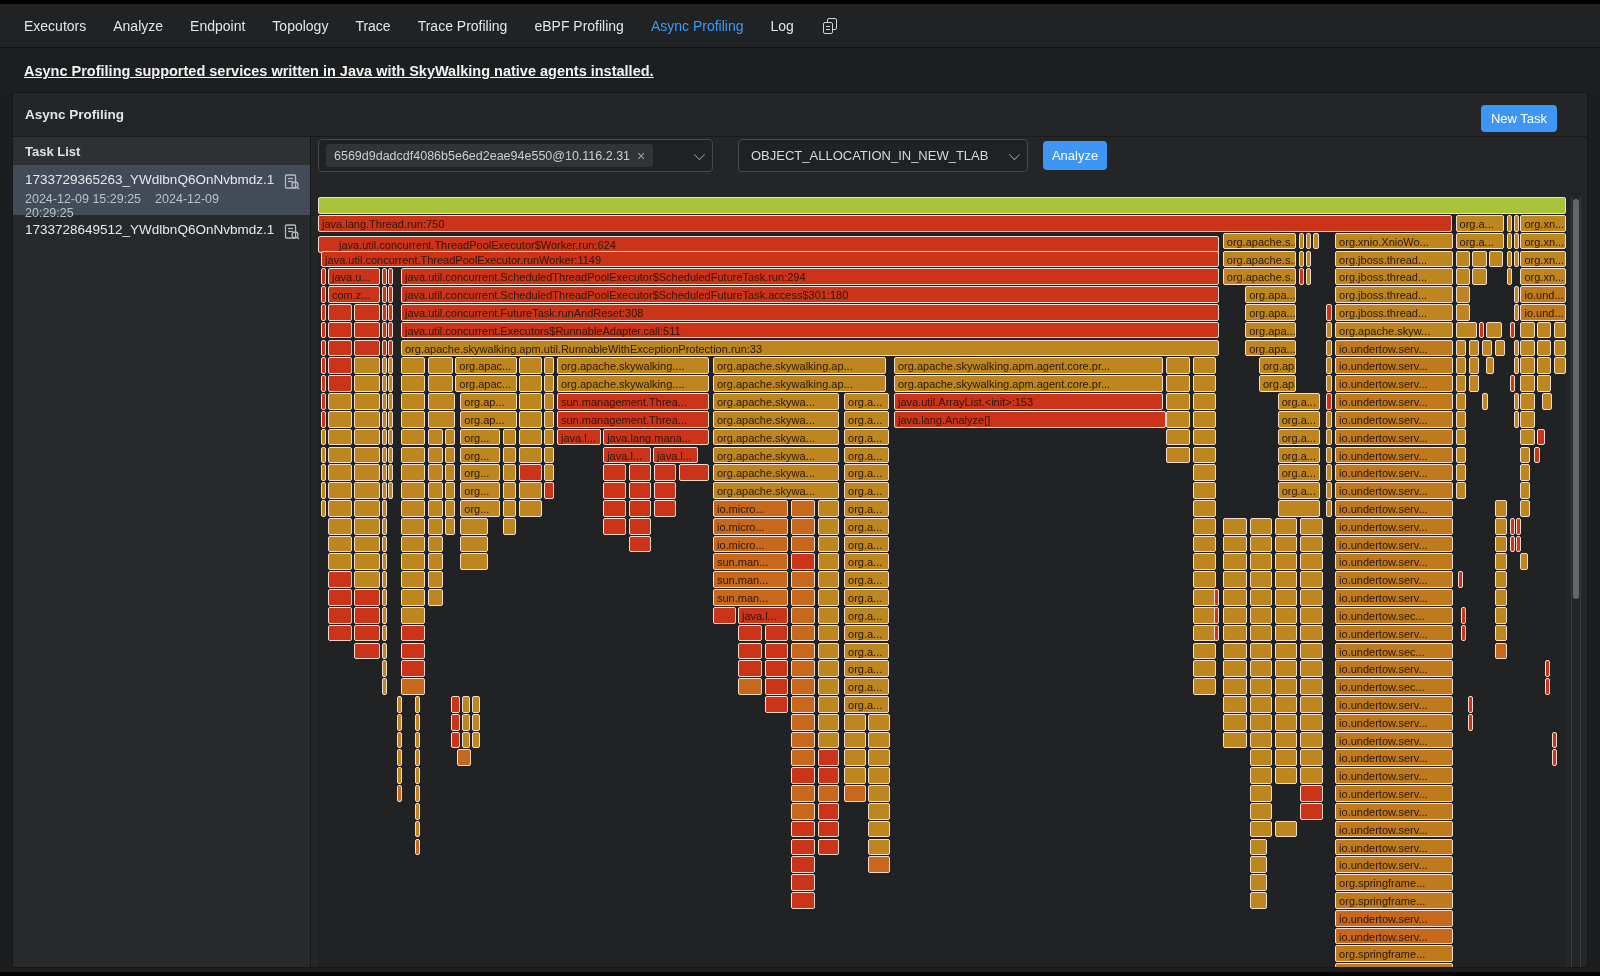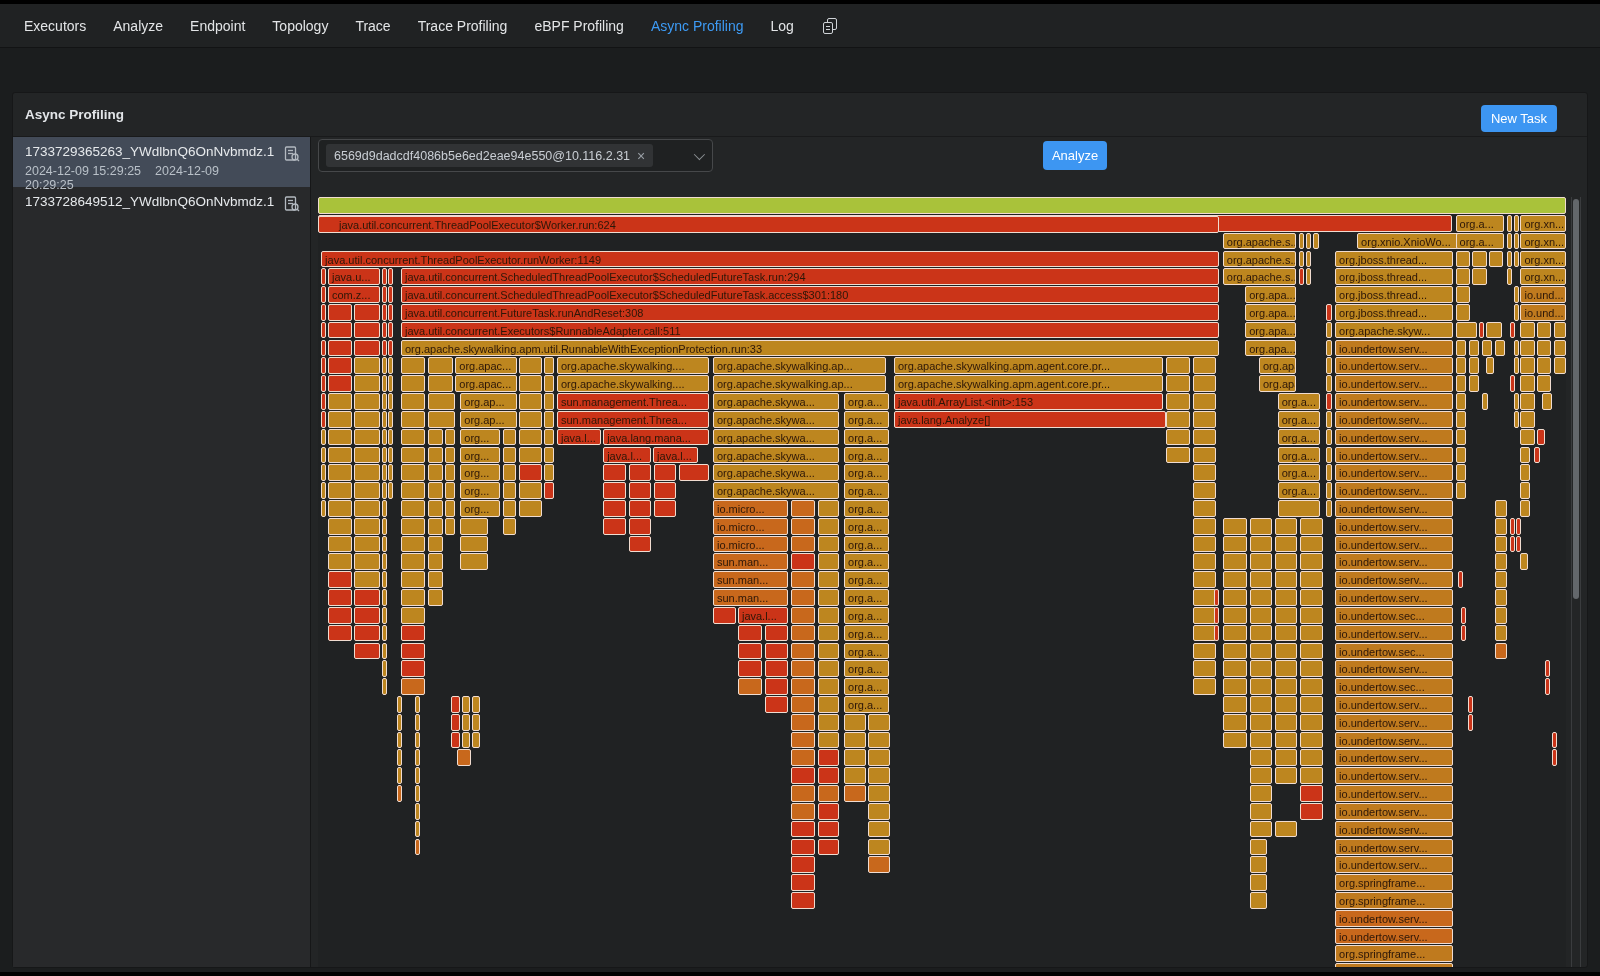--- a/index.html
+++ b/index.html
@@ -86,28 +86,32 @@
       <span class="nav-tab active">Async Profiling</span>
       <span class="nav-tab">Log</span>
       <span class="nav-doc-icon">
       <span class="b1"></span>
       <span class="b2"></span>
       <span class="l1"></span>
       <span class="l2"></span>
     </span>
   </div>
 
+  <div id="banner">
+    <a>Async Profiling supported services written in Java with SkyWalking native agents installed.</a>
+  </div>
 
   <div id="panel">
     <div id="panel-header">
       <span id="panel-title">Async Profiling</span>
       <button id="new-task-btn">New Task</button>
     </div>
 
     <div id="task-col">
+      <div id="task-list-header">Task List</div>
       <div id="task-items">
           <div class="task-item selected">
             <div class="task-name">1733729365263_YWdlbnQ6OnNvbmdz.1</div>
             <div class="task-dates"><span>2024-12-09 15:29:25</span><span>2024-12-09 20:29:25</span></div>
             <span class="task-detail-icon"><svg width="16" height="16" viewBox="0 0 16 16" fill="none" stroke="#b3b9c0" stroke-width="1.3">
                 <rect x="1.5" y="1" width="10" height="13" rx="1"></rect>
                 <line x1="4" y1="4.5" x2="9" y2="4.5"></line>
                 <line x1="4" y1="7.5" x2="9" y2="7.5"></line>
                 <circle cx="11" cy="11" r="3"></circle>
                 <line x1="13.2" y1="13.2" x2="15" y2="15"></line>
@@ -126,35 +130,39 @@
         </div>
     </div>
 
     <div id="instance-select" class="sel">
       <span class="tag">
         <span>6569d9dadcdf4086b5e6ed2eae94e550@10.116.2.31</span>
         <span class="x">×</span>
       </span>
       <span class="chev"></span>
     </div>
+    <div id="event-select" class="sel">
+      <span class="val">OBJECT_ALLOCATION_IN_NEW_TLAB</span>
+      <span class="chev"></span>
+    </div>
     <button id="analyze-btn">Analyze</button>
 
     <div id="flame">
         <div class="fc fg" style="left: 0%; width: 100%; top: 0px; height: 16.8px;"></div>
         <div class="fc fr" style="left: 0%; width: 90.9%; top: 17.8px; height: 16.8px;">java.lang.Thread.run:750</div>
         <div class="fc fy" style="left: 91.15%; width: 3.85%; top: 17.8px; height: 16.8px;">org.a...</div>
         <div class="fc fy" style="left: 95.25%; width: 0.35%; top: 17.8px; height: 16.8px;"></div>
         <div class="fc fy" style="left: 95.8%; width: 0.35%; top: 17.8px; height: 16.8px;"></div>
         <div class="fc fy" style="left: 96.35%; width: 3.65%; top: 17.8px; height: 16.8px;">org.xn...</div>
-        <div class="fc fr" style="left: 0%; width: 72.2%; top: 19px; height: 16.8px; padding-left: 20px;">java.util.concurrent.ThreadPoolExecutor$Worker.run:624</div>
+        <div class="fc fr" style="left: 0%; width: 72.2%; top: 39px; height: 16.8px; padding-left: 20px;">java.util.concurrent.ThreadPoolExecutor$Worker.run:624</div>
         <div class="fc fy" style="left: 72.5%; width: 5.85%; top: 35.6px; height: 16.8px;">org.apache.s...</div>
         <div class="fc fy" style="left: 78.6%; width: 0.35%; top: 35.6px; height: 16.8px;"></div>
         <div class="fc fy" style="left: 79.15%; width: 0.35%; top: 35.6px; height: 16.8px;"></div>
         <div class="fc fy" style="left: 79.7%; width: 0.5%; top: 35.6px; height: 16.8px;"></div>
-        <div class="fc fy" style="left: 81.5%; width: 9.45%; top: 35.6px; height: 16.8px; margin-left: 22px;">org.xnio.XnioWo...</div>
+        <div class="fc fy" style="left: 81.5%; width: 9.45%; top: 35.6px; height: 16.8px;">org.xnio.XnioWo...</div>
         <div class="fc fy" style="left: 91.15%; width: 3.85%; top: 35.6px; height: 16.8px;">org.a...</div>
         <div class="fc fy" style="left: 95.25%; width: 0.35%; top: 35.6px; height: 16.8px;"></div>
         <div class="fc fy" style="left: 95.8%; width: 0.35%; top: 35.6px; height: 16.8px;"></div>
         <div class="fc fy" style="left: 96.35%; width: 3.65%; top: 35.6px; height: 16.8px;">org.xn...</div>
         <div class="fc fr" style="left: 0.25%; width: 71.95%; top: 53.5px; height: 16.8px;">java.util.concurrent.ThreadPoolExecutor.runWorker:1149</div>
         <div class="fc fy" style="left: 72.5%; width: 5.85%; top: 53.5px; height: 16.8px;">org.apache.s...</div>
         <div class="fc fy" style="left: 78.6%; width: 0.35%; top: 53.5px; height: 16.8px;"></div>
         <div class="fc fy" style="left: 79.15%; width: 0.35%; top: 53.5px; height: 16.8px;"></div>
         <div class="fc fy" style="left: 81.5%; width: 9.45%; top: 53.5px; height: 16.8px;">org.jboss.thread...</div>
         <div class="fc fy" style="left: 91.15%; width: 1.15%; top: 53.5px; height: 16.8px;"></div>

